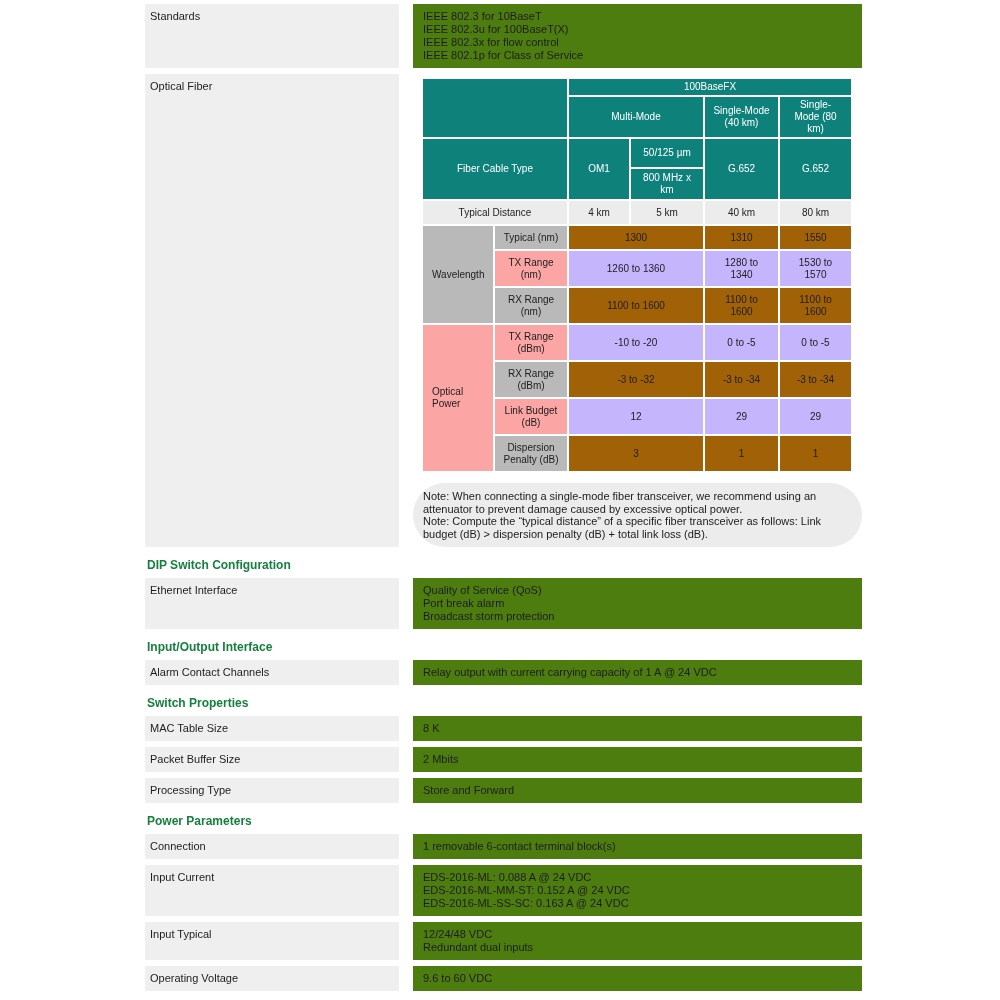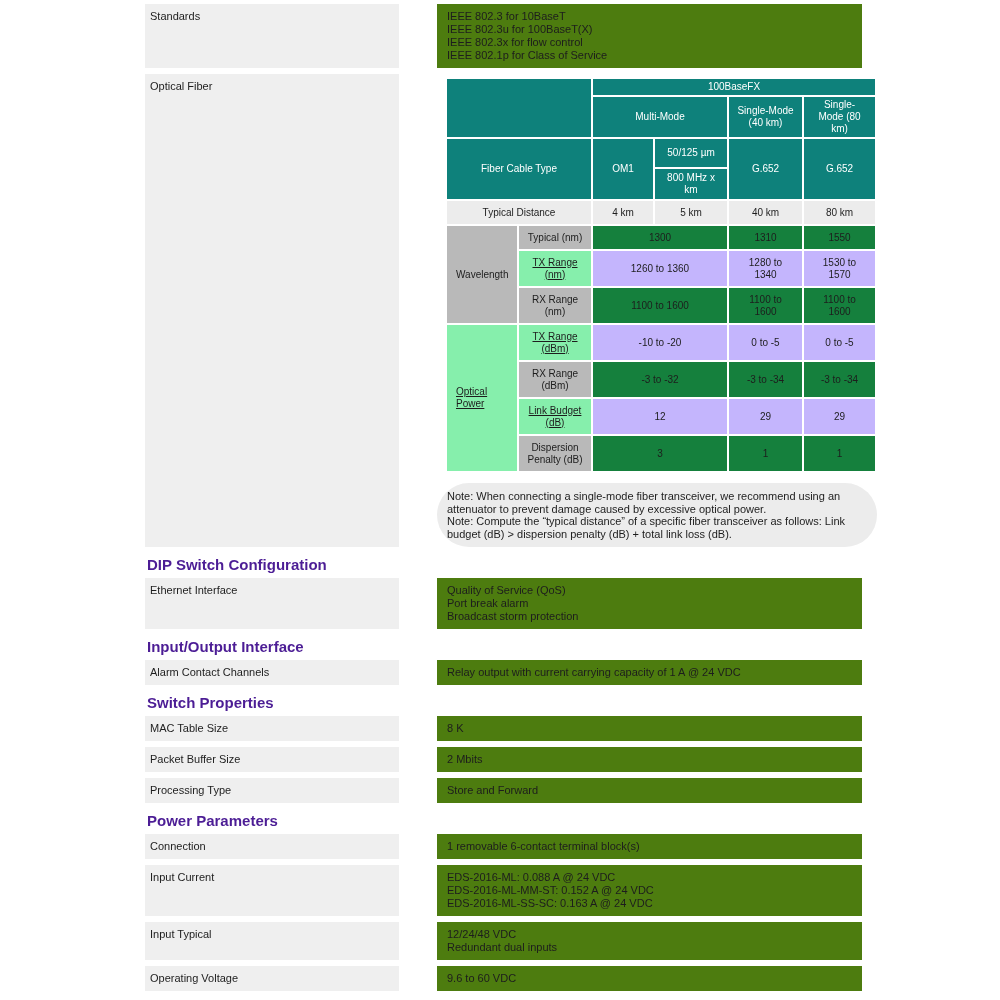--- a/index.html
+++ b/index.html
@@ -2,48 +2,48 @@
 <html><head>
 <meta charset="utf-8">
 <style>
   html,body{margin:0;padding:0;}
   body{
     width:1000px;height:1000px;background:#ffffff;
     font-family:"Liberation Sans","DejaVu Sans",sans-serif;
     color:#1d1d1d;position:relative;overflow:hidden;
   }
   .content{position:absolute;left:145px;top:4px;width:717px;}
-  .spec-row{display:flex;margin-bottom:6px;gap:24px;}
+  .spec-row{display:flex;margin-bottom:6px;}
   .spec-label{
     width:254px;flex-shrink:0;margin-right:14px;background:#efefef;
     padding:6px 8px 6px 5px;font-size:11px;line-height:13px;box-sizing:border-box;
   }
   .spec-value{
     flex:1;background:#4d7c0f;padding:6px 10px;font-size:11px;line-height:13px;
     box-sizing:border-box;
   }
   .section-heading{
-    font-size:15px;font-weight:bold;color:#4c1d95;
+    font-size:12px;font-weight:bold;color:#15803d;
     margin:10px 0 5px 2px;line-height:16px;
   }
   
   .fiber-value{flex:1;background:#ffffff;padding:3px 0 0 0;box-sizing:border-box;}
   .fiber-table{
     border-collapse:separate;border-spacing:2px;table-layout:fixed;
     width:432px;margin-left:8px;font-size:10px;line-height:12px;
   }
   .fiber-table td{
     text-align:center;vertical-align:middle;padding:1px 8px;box-sizing:border-box;
     color:#1d1d1d;overflow:hidden;
   }
   .fiber-table td.t{background:#0e817b;color:#ffffff;}
   .fiber-table td.dist{background:#ececec;}
   .fiber-table td.dl{background:#b9b9b9;margin-top:36px;}
-  .fiber-table td.dv{background:#15803d;}
-  .fiber-table td.ll{background:#86efac;text-decoration:underline;}
+  .fiber-table td.dv{background:#a16207;}
+  .fiber-table td.ll{background:#fca5a5;}
   .fiber-table td.lv{background:#c4b5fd;}
   .fiber-table td.grp{text-align:left;padding-left:9px;}
   .fiber-notes{
     background:#ececec;margin-top:10px;padding:7px 10px;
     font-size:11px;line-height:12.5px;border-radius:32px;
   }
   .fiber-notes .note-line{margin:0;}
 </style>
 </head>
 <body>

